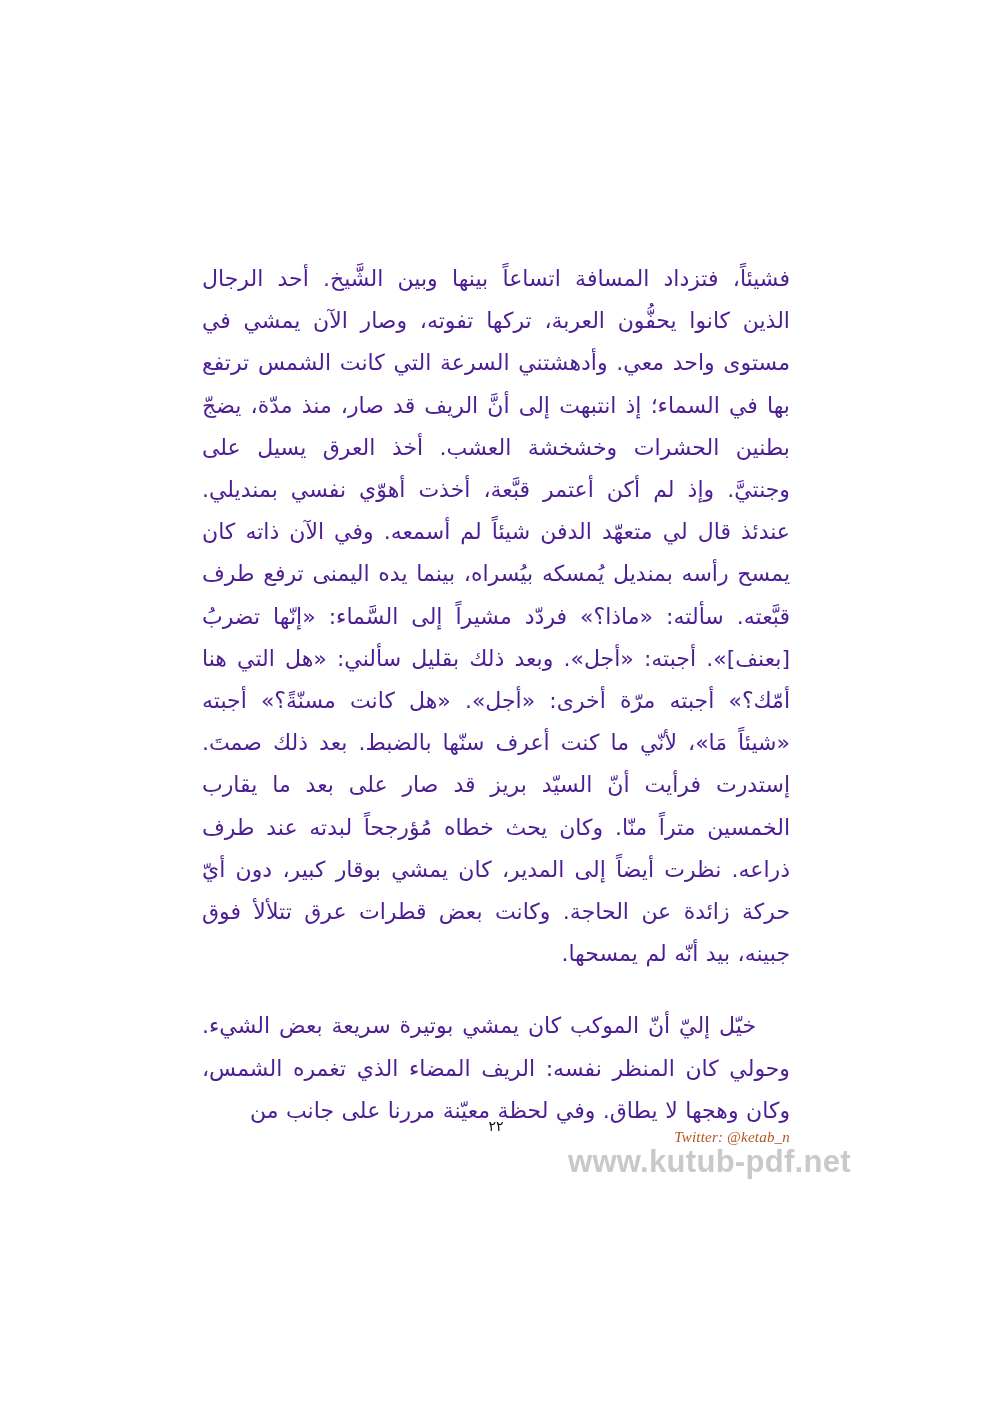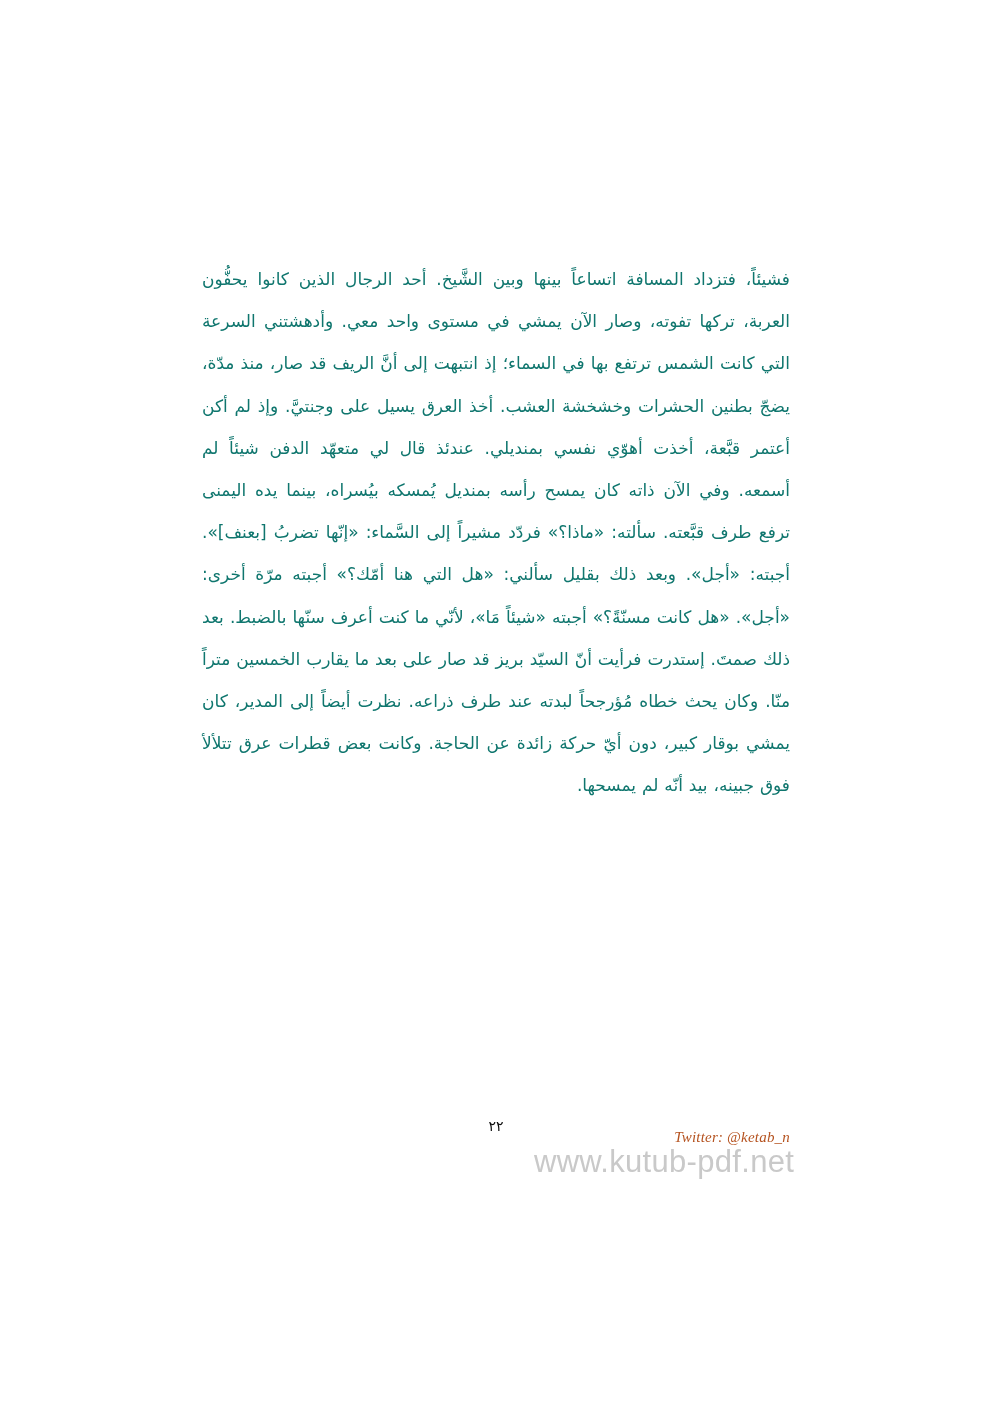--- a/index.html
+++ b/index.html
@@ -22,23 +22,23 @@
     position: absolute;
     top: 258px;
     right: 202px;
     left: 202px;
     width: 588px;
   }
 
   .para {
     margin: 0 0 0 0;
     font-family: "DejaVu Sans", "Liberation Sans", sans-serif;
-    font-size: 17px;
+    font-size: 22px;
     line-height: 42.2px;
-    color: #0f766e;
+    color: #4c1d95;
     text-align: justify;
     text-align-last: right;
     direction: rtl;
     unicode-bidi: isolate;
     word-spacing: 0.5px;
     letter-spacing: 0px;
     -webkit-font-smoothing: none;
   }
 
   .para.indented {
@@ -79,40 +79,41 @@
     top: 0;
     text-align: center;
     font-family: "DejaVu Sans", "Liberation Sans", sans-serif;
     font-size: 14px;
     color: #0b0b0b;
     direction: rtl;
   }
 
   .watermark {
     position: absolute;
-    left: 534px;
+    left: 568px;
     top: 26px;
     direction: ltr;
     unicode-bidi: isolate;
     font-family: "Liberation Sans", "DejaVu Sans", sans-serif;
     font-size: 31px;
     color: #c9c9c9;
     white-space: nowrap;
     letter-spacing: 0.3px;
-    font-weight: 400;
+    font-weight: 700;
   }
 </style>
 </head>
 <body>
 
 <div class="page">
 
   <div class="text-block">
     <p class="para">فشيئاً، فتزداد المسافة اتساعاً بينها وبين الشَّيخ. أحد الرجال الذين كانوا يحفُّون العربة، تركها تفوته، وصار الآن يمشي في مستوى واحد معي. وأدهشتني السرعة التي كانت الشمس ترتفع بها في السماء؛ إذ انتبهت إلى أنَّ الريف قد صار، منذ مدّة، يضجّ بطنين الحشرات وخشخشة العشب. أخذ العرق يسيل على وجنتيَّ. وإذ لم أكن أعتمر قبَّعة، أخذت أهوّي نفسي بمنديلي. عندئذ قال لي متعهّد الدفن شيئاً لم أسمعه. وفي الآن ذاته كان يمسح رأسه بمنديل يُمسكه بيُسراه، بينما يده اليمنى ترفع طرف قبَّعته. سألته: «ماذا؟» فردّد مشيراً إلى السَّماء: «إنّها تضربُ [بعنف]». أجبته: «أجل». وبعد ذلك بقليل سألني: «هل التي هنا أمّك؟» أجبته مرّة أخرى: «أجل». «هل كانت مسنّةً؟» أجبته «شيئاً مَا»، لأنّي ما كنت أعرف سنّها بالضبط. بعد ذلك صمتَ. إستدرت فرأيت أنّ السيّد بريز قد صار على بعد ما يقارب الخمسين متراً منّا. وكان يحث خطاه مُؤرجحاً لبدته عند طرف ذراعه. نظرت أيضاً إلى المدير، كان يمشي بوقار كبير، دون أيّ حركة زائدة عن الحاجة. وكانت بعض قطرات عرق تتلألأ فوق جبينه، بيد أنّه لم يمسحها.</p>
 
+    <p class="para indented gap-before">خيّل إليّ أنّ الموكب كان يمشي بوتيرة سريعة بعض الشيء. وحولي كان المنظر نفسه: الريف المضاء الذي تغمره الشمس، وكان وهجها لا يطاق. وفي لحظة معيّنة مررنا على جانب من</p>
   </div>
 
   <div class="footer">
     <div class="twitter-credit">Twitter: @ketab_n</div>
 
     <div class="page-number">٢٢</div>
 
     <div class="watermark">www.kutub-pdf.net</div>
   </div>
 

